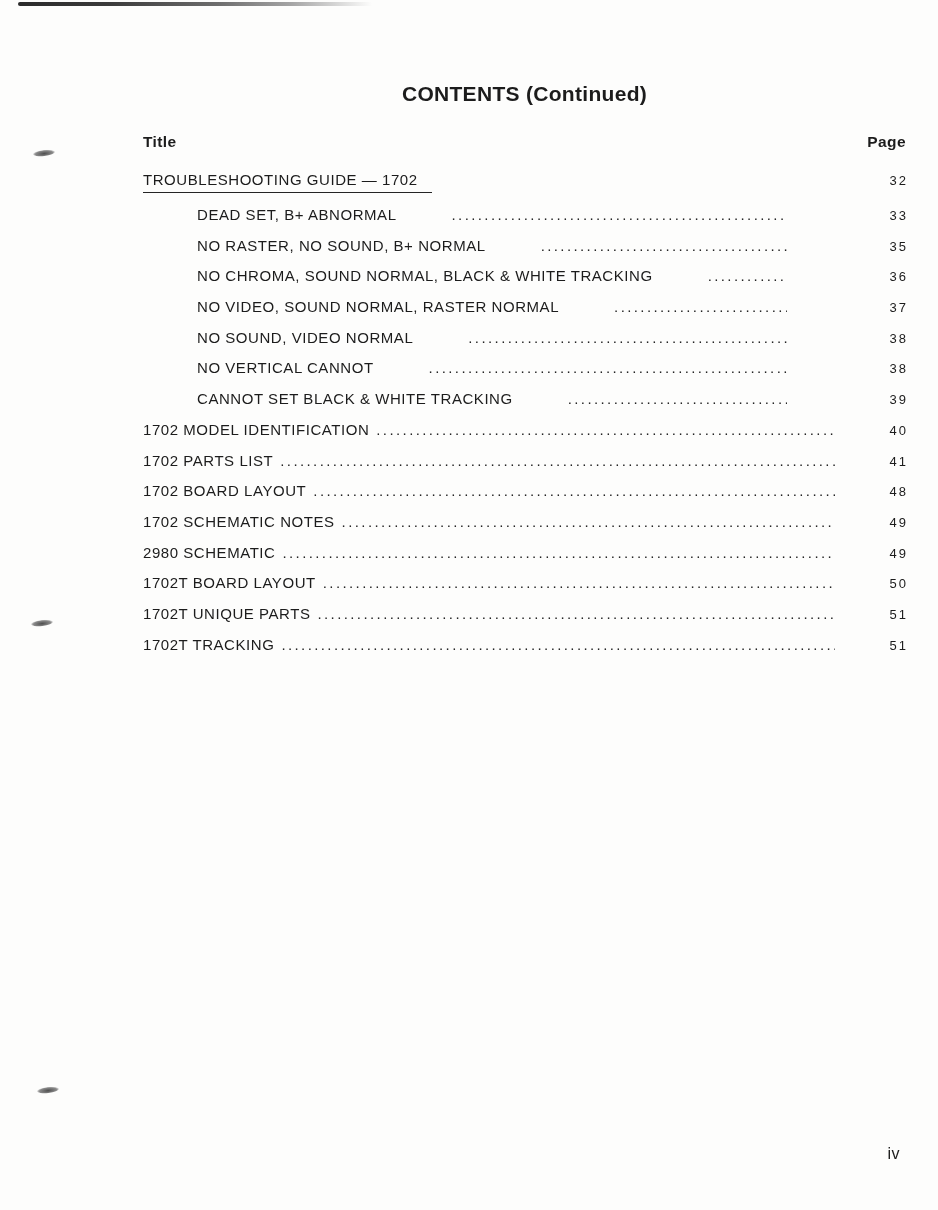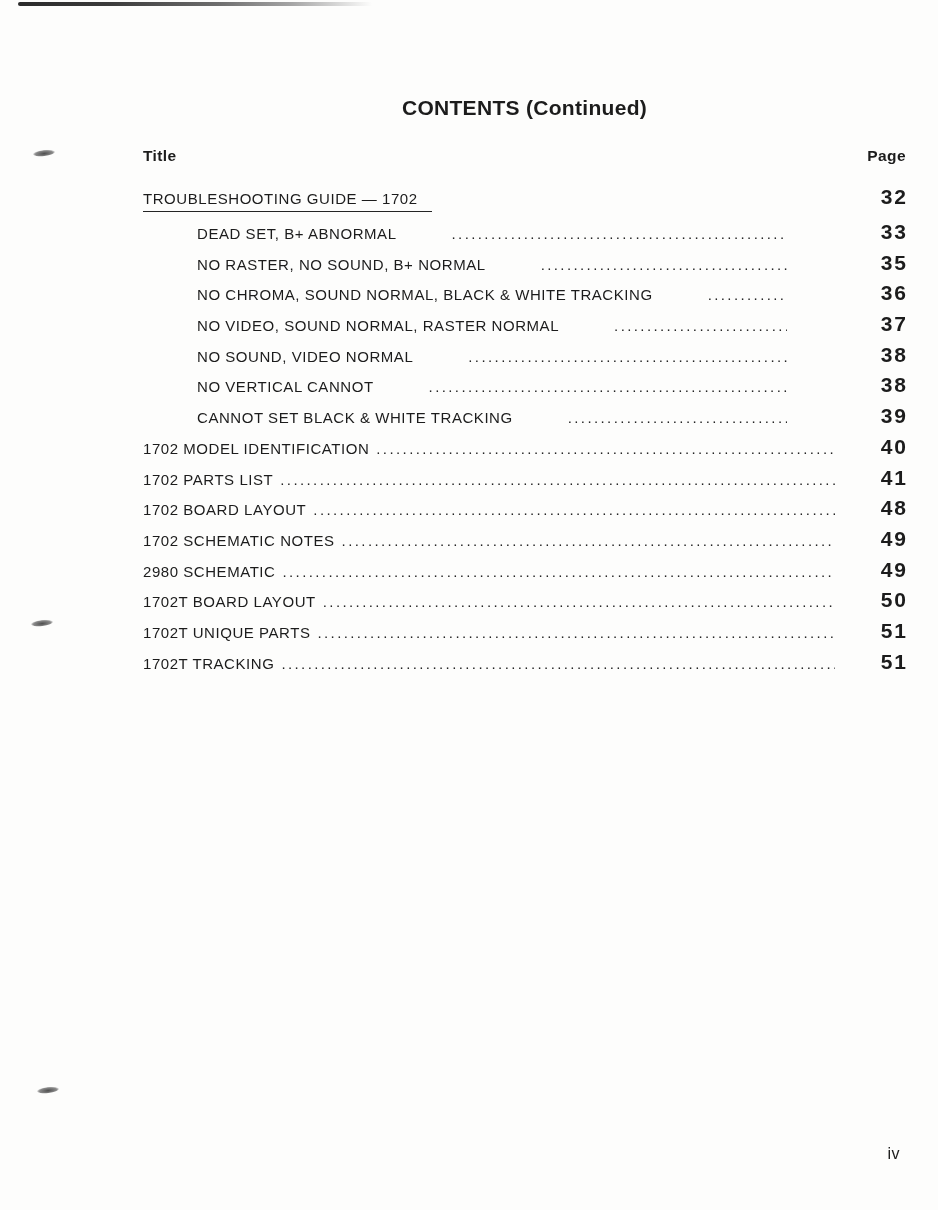--- a/index.html
+++ b/index.html
@@ -30,21 +30,21 @@
 
   .content {
     position: absolute; left: 143px; top: 83px; width: 763px;
   }
   .doc-title {
     text-align: center;
     font-size: 21px;
     font-weight: bold;
     letter-spacing: 0.3px;
     line-height: 22px;
-    margin: 14px 0 28px 0;
+    margin: 0 0 28px 0;
   }
   .col-headers {
     display: flex;
     justify-content: space-between;
     font-size: 15.5px;
     font-weight: bold;
     letter-spacing: 0.4px;
     line-height: 17px;
     margin-bottom: 21px;
   }
@@ -73,25 +73,24 @@
     color: #242424;
   }
   .leader::after {
     content: "..........................................................................................................................................................";
   }
   .row.section .leader { visibility: hidden; }
   .pagenum {
     flex: 0 0 73px;
     width: 73px;
     text-align: right;
-    font-size: 21px;
+    font-size: 13px;
     letter-spacing: 2px;
     margin-right: -2px;
     white-space: nowrap;
-    font-weight: bold;
   }
   .folio {
     position: absolute;
     right: 38px; top: 1145px;
     font-size: 16px;
     letter-spacing: 0.5px;
   }
 </style>
 </head>
 <body>

